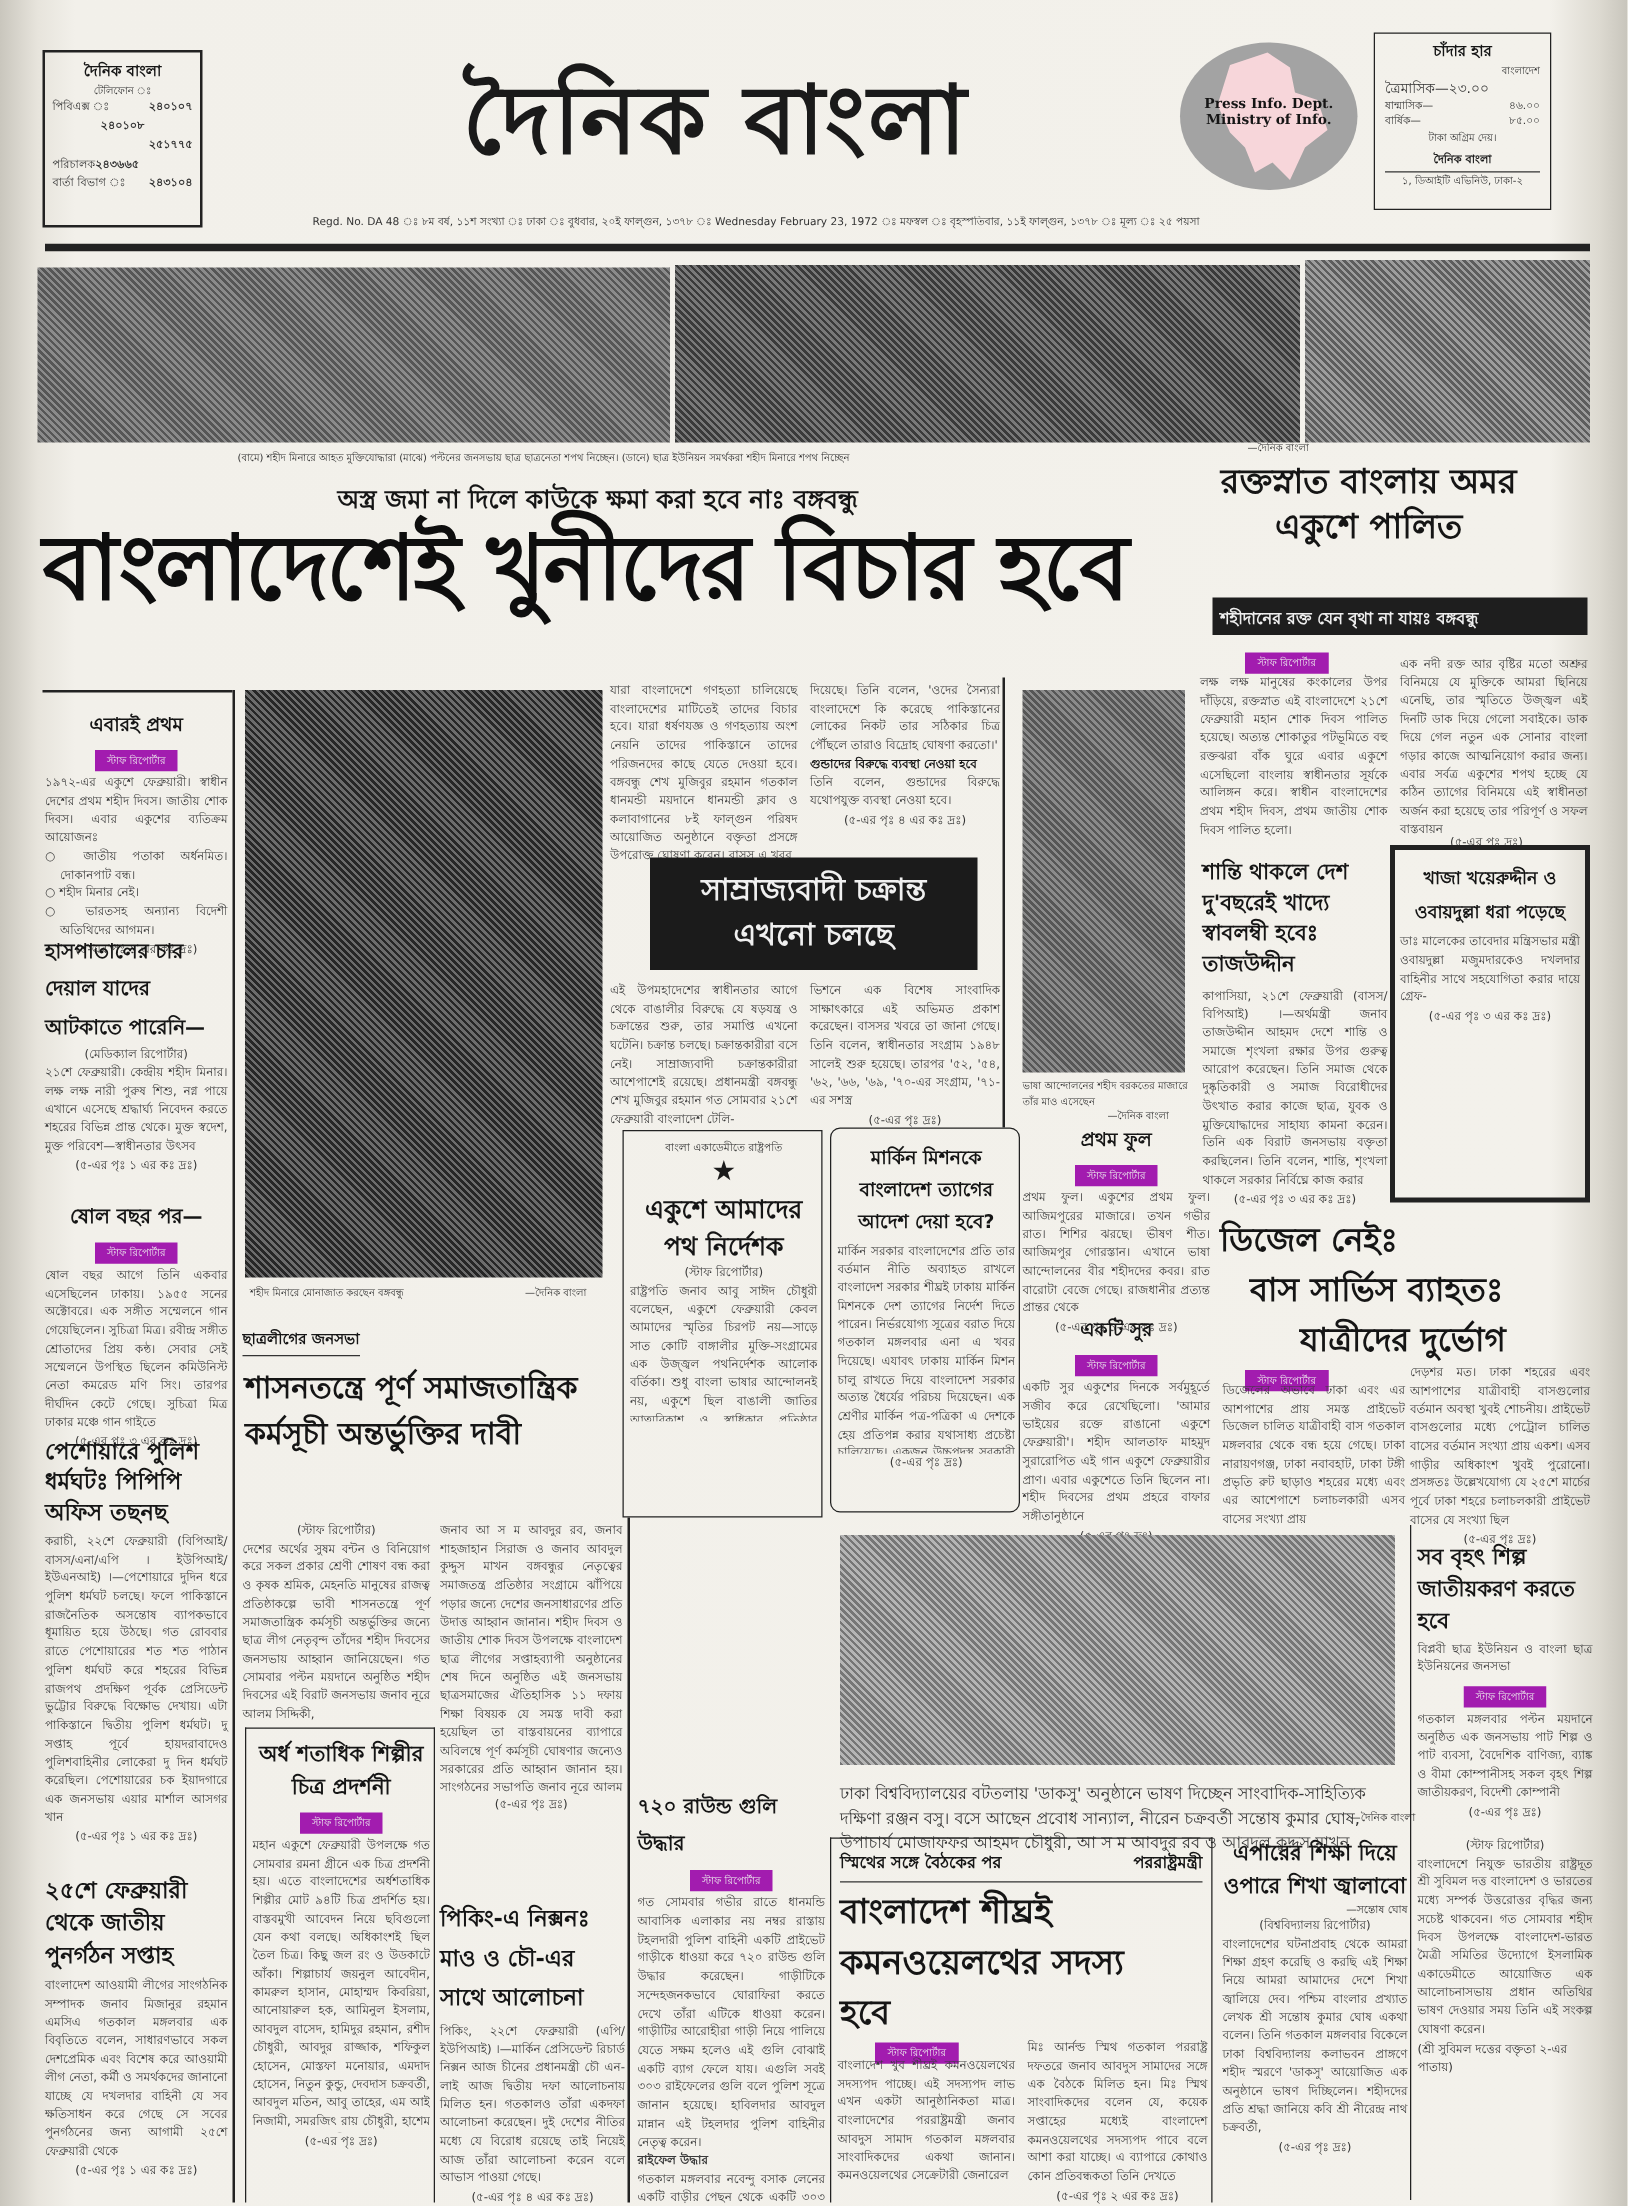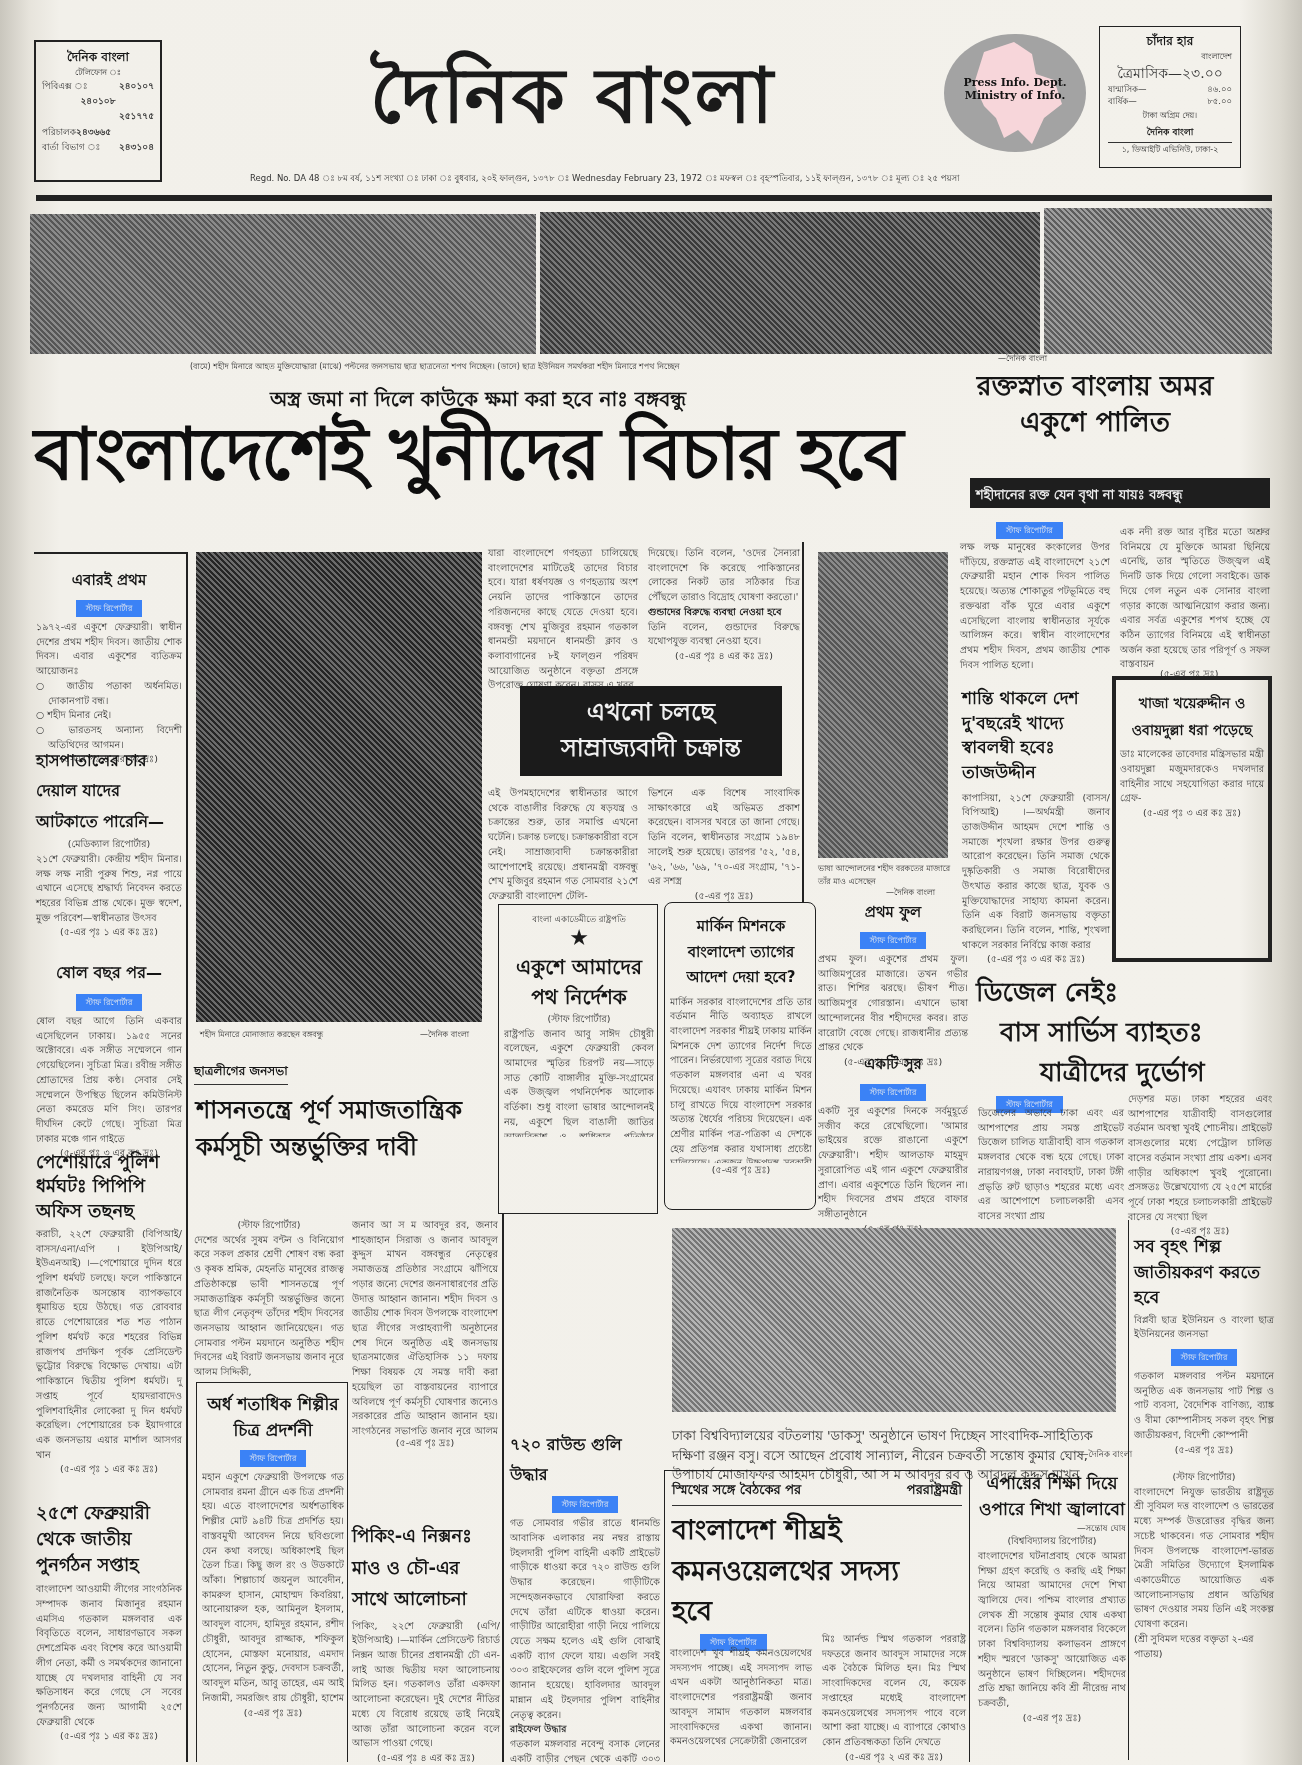--- a/index.html
+++ b/index.html
@@ -4,21 +4,21 @@
 <style>
 *{box-sizing:border-box;margin:0;padding:0}
 body{width:1302px;height:1765px;background:#efede6;font-family:"DejaVu Serif",serif;color:#1b1b1b;position:relative;overflow:hidden}
 .abs{position:absolute}
 .paper{position:absolute;left:0;top:0;width:1302px;height:1765px;background:linear-gradient(90deg,#c9c6bd 0,#e7e4dc 30px,#f2f0ea 60px,#f3f1eb 1240px,#dcd9d0 1280px,#c8c5bc 1302px)}
 .box{position:absolute;border:2px solid #222}
 .small{font-size:10px;line-height:1.35;font-family:"DejaVu Sans",sans-serif;color:#333}
 .body-text{font-size:9.5px;line-height:1.55;font-family:"DejaVu Sans",sans-serif;color:#3a3a3a;text-align:justify}
 .cont{font-size:9.5px;font-family:"DejaVu Sans",sans-serif;color:#333;text-align:center}
 .hd{font-family:"DejaVu Sans",sans-serif;font-weight:bold;color:#151515}
-.tag{display:inline-block;background:#3b82f6;color:#eee;font-size:8px;padding:2px 10px;font-family:"DejaVu Sans",sans-serif}
+.tag{display:inline-block;background:#a21caf;color:#eee;font-size:8px;padding:2px 10px;font-family:"DejaVu Sans",sans-serif}
 .photo{position:absolute;background:repeating-linear-gradient(45deg,#5a5a5a 0,#5a5a5a 2px,#8a8a8a 2px,#8a8a8a 4px);filter:contrast(1.1)}
 .rule{position:absolute;background:#222}
 .caption{font-size:9px;font-family:"DejaVu Sans",sans-serif;color:#333}
 .center{text-align:center}
 </style>
 </head>
 <body>
 
 <div class="paper"></div>
 
@@ -58,21 +58,21 @@
   <div class="abs hd center" style="left:0;top:42px;width:142px;font-size:11px;font-family:'DejaVu Serif',serif;">
     <div>Press Info. Dept.</div>
     <div>Ministry of Info.</div>
   </div>
 </div>
 
 <div class="box" style="left:1099px;top:26px;width:142px;height:142px;padding:5px 8px;border-width:1.5px;">
   <div class="hd center" style="font-size:12px;">চাঁদার হার</div>
   <div class="small" style="text-align:right;font-size:8px;">বাংলাদেশ</div>
   <div id="rate-rows">
-      <div class="small" style="display: flex; justify-content: center; font-size: 14px; line-height: 1.45;">
+      <div class="small" style="display: flex; justify-content: flex-start; font-size: 11px; line-height: 1.45;">
         <span>ত্রৈমাসিক—</span>
         <span>২৩.০০</span>
       </div>
       <div class="small" style="display: flex; justify-content: space-between; font-size: 8.5px; line-height: 1.45;">
         <span>ষান্মাসিক—</span>
         <span>৪৬.০০</span>
       </div>
       <div class="small" style="display: flex; justify-content: space-between; font-size: 8.5px; line-height: 1.45;">
         <span>বার্ষিক—</span>
         <span>৮৫.০০</span>
@@ -146,22 +146,22 @@
 
 <div class="abs body-text" style="left:488px;top:546px;width:150px;">যারা বাংলাদেশে গণহত্যা চালিয়েছে বাংলাদেশের মাটিতেই তাদের বিচার হবে। যারা ধর্ষণযজ্ঞ ও গণহত্যায় অংশ নেয়নি তাদের পাকিস্তানে তাদের পরিজনদের কাছে যেতে দেওয়া হবে। বঙ্গবন্ধু শেখ মুজিবুর রহমান গতকাল ধানমন্ডী ময়দানে ধানমন্ডী ক্লাব ও কলাবাগানের ৮ই ফাল্গুন পরিষদ আয়োজিত অনুষ্ঠানে বক্তৃতা প্রসঙ্গে উপরোক্ত ঘোষণা করেন। বাসস এ খবর</div>
 <div class="abs" style="left:648px;top:546px;width:152px;">
   <div class="body-text">দিয়েছে। তিনি বলেন, 'ওদের সৈন্যরা বাংলাদেশে কি করেছে পাকিস্তানের লোকের নিকট তার সঠিকার চিত্র পৌঁছলে তারাও বিদ্রোহ ঘোষণা করতো।'</div>
   <div class="body-text hd" style="font-weight:bold;">গুন্ডাদের বিরুদ্ধে ব্যবস্থা নেওয়া হবে</div>
   <div class="body-text">তিনি বলেন, গুন্ডাদের বিরুদ্ধে যথোপযুক্ত ব্যবস্থা নেওয়া হবে।</div>
   <div class="cont">(৫-এর পৃঃ ৪ এর কঃ দ্রঃ)</div>
 </div>
 
 <div class="abs center" style="left:520px;top:686px;width:262px;height:90px;background:#1b1b1b;padding:8px 0;">
+  <div class="hd" style="color:#f0f0f0;font-size:24px;line-height:1.5;">সাম্রাজ্যবাদী চক্রান্ত</div>
   <div class="hd" style="color:#f0f0f0;font-size:24px;line-height:1.5;">এখনো চলছে</div>
-  <div class="hd" style="color:#f0f0f0;font-size:24px;line-height:1.5;">সাম্রাজ্যবাদী চক্রান্ত</div>
 </div>
 <div class="abs body-text" style="left:488px;top:786px;width:150px;">এই উপমহাদেশের স্বাধীনতার আগে থেকে বাঙালীর বিরুদ্ধে যে ষড়যন্ত্র ও চক্রান্তের শুরু, তার সমাপ্তি এখনো ঘটেনি। চক্রান্ত চলছে। চক্রান্তকারীরা বসে নেই। সাম্রাজ্যবাদী চক্রান্তকারীরা আশেপাশেই রয়েছে। প্রধানমন্ত্রী বঙ্গবন্ধু শেখ মুজিবুর রহমান গত সোমবার ২১শে ফেব্রুয়ারী বাংলাদেশ টেলি-</div>
 <div class="abs" style="left:648px;top:786px;width:152px;">
   <div class="body-text">ভিশনে এক বিশেষ সাংবাদিক সাক্ষাৎকারে এই অভিমত প্রকাশ করেছেন। বাসসর খবরে তা জানা গেছে। তিনি বলেন, স্বাধীনতার সংগ্রাম ১৯৪৮ সালেই শুরু হয়েছে। তারপর '৫২, '৫৪, '৬২, '৬৬, '৬৯, '৭০-এর সংগ্রাম, '৭১-এর সশস্ত্র</div>
   <div class="cont">(৫-এর পৃঃ দ্রঃ)</div>
 </div>
 
 <div class="rule" style="left:802px;top:542px;width:2px;height:360px;"></div>
 <div class="photo" style="left:818px;top:552px;width:130px;height:306px;"></div>
 <div class="abs caption" style="left:818px;top:862px;width:136px;font-size:8px;">ভাষা আন্দোলনের শহীদ বরকতের মাজারে তাঁর মাও এসেছেন</div>

